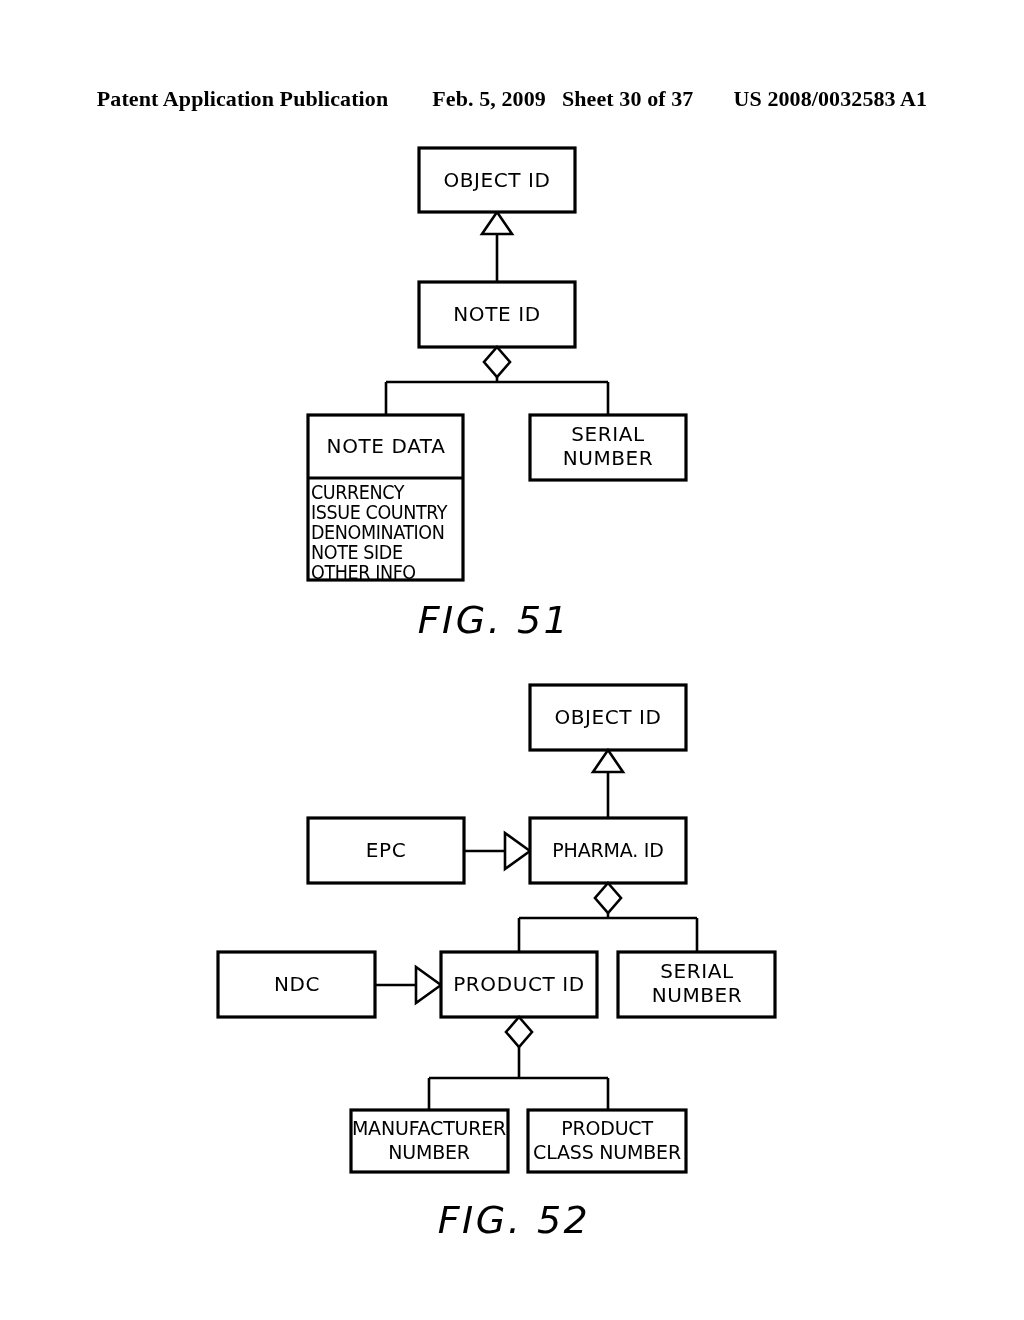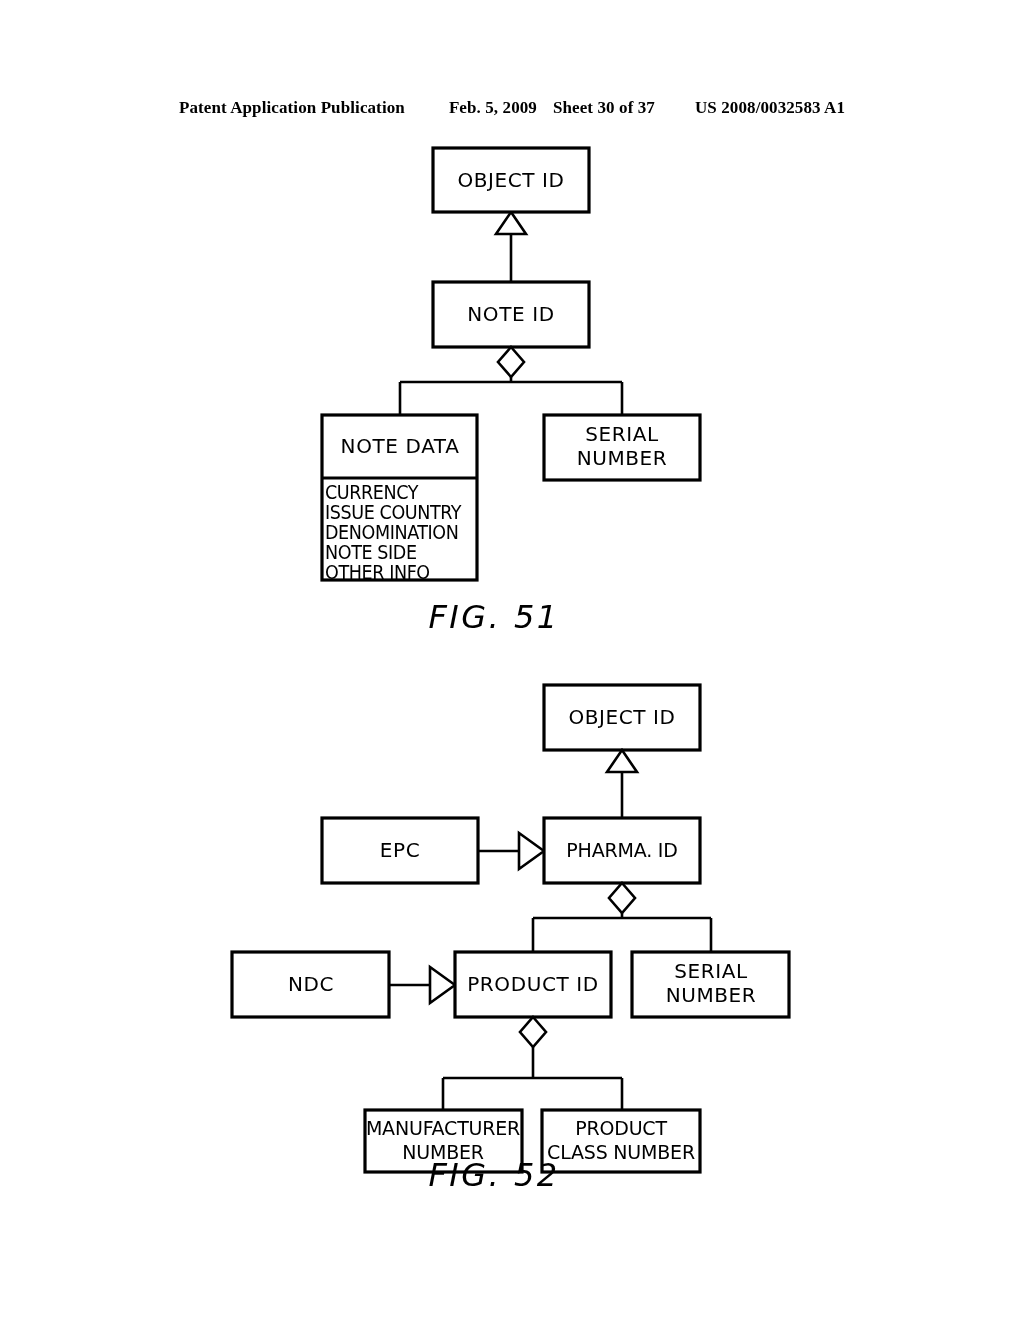--- a/index.html
+++ b/index.html
@@ -12,41 +12,41 @@
     height: 1320px;
     position: relative;
     font-family: "Liberation Serif", serif;
     color: #000000;
     overflow: hidden;
   }
 
   
   .page-header {
     position: absolute;
-    top: 98px;
+    top: 86px;
     left: 0;
     width: 1024px;
     display: flex;
     justify-content: center;
     align-items: baseline;
     font-family: "Liberation Serif", serif;
     font-weight: bold;
-    font-size: 17px;
+    font-size: 22px;
     letter-spacing: 0.1px;
     white-space: nowrap;
   }
   .hdr-pub   { margin-right: 44px; }
   .hdr-date  { margin-right: 16px; }
   .hdr-sheet { margin-right: 40px; }
   .hdr-num   { }
 
   
   .figure-canvas {
     position: absolute;
-    left: 14px;
+    left: 0;
     width: 884px;
   }
   #fig51-canvas { top: 130px;  height: 470px; }
   #fig52-canvas { top: 670px;  height: 520px; }
 
   svg { display: block; overflow: visible; }
 
   
   .node-box {
     fill: #ffffff;
@@ -97,26 +97,26 @@
     dominant-baseline: middle;
   }
 
   
   .fig-caption {
     position: absolute;
     width: 988px;
     text-align: center;
     font-family: "DejaVu Sans", sans-serif;
     font-style: italic;
-    font-size: 32px;
+    font-size: 38px;
     letter-spacing: 2.5px;
     color: #000000;
   }
   #fig51-caption { top: 598px; }
-  #fig52-caption { top: 1156px; }
+  #fig52-caption { top: 1198px; padding-left: 20px; }
 </style>
 </head>
 <body>
 
 <div class="page-header">
   <span class="hdr-pub">Patent Application Publication</span>
   <span class="hdr-date">Feb. 5, 2009</span>
   <span class="hdr-sheet">Sheet 30 of 37</span>
   <span class="hdr-num">US 2008/0032583 A1</span>
 </div>

